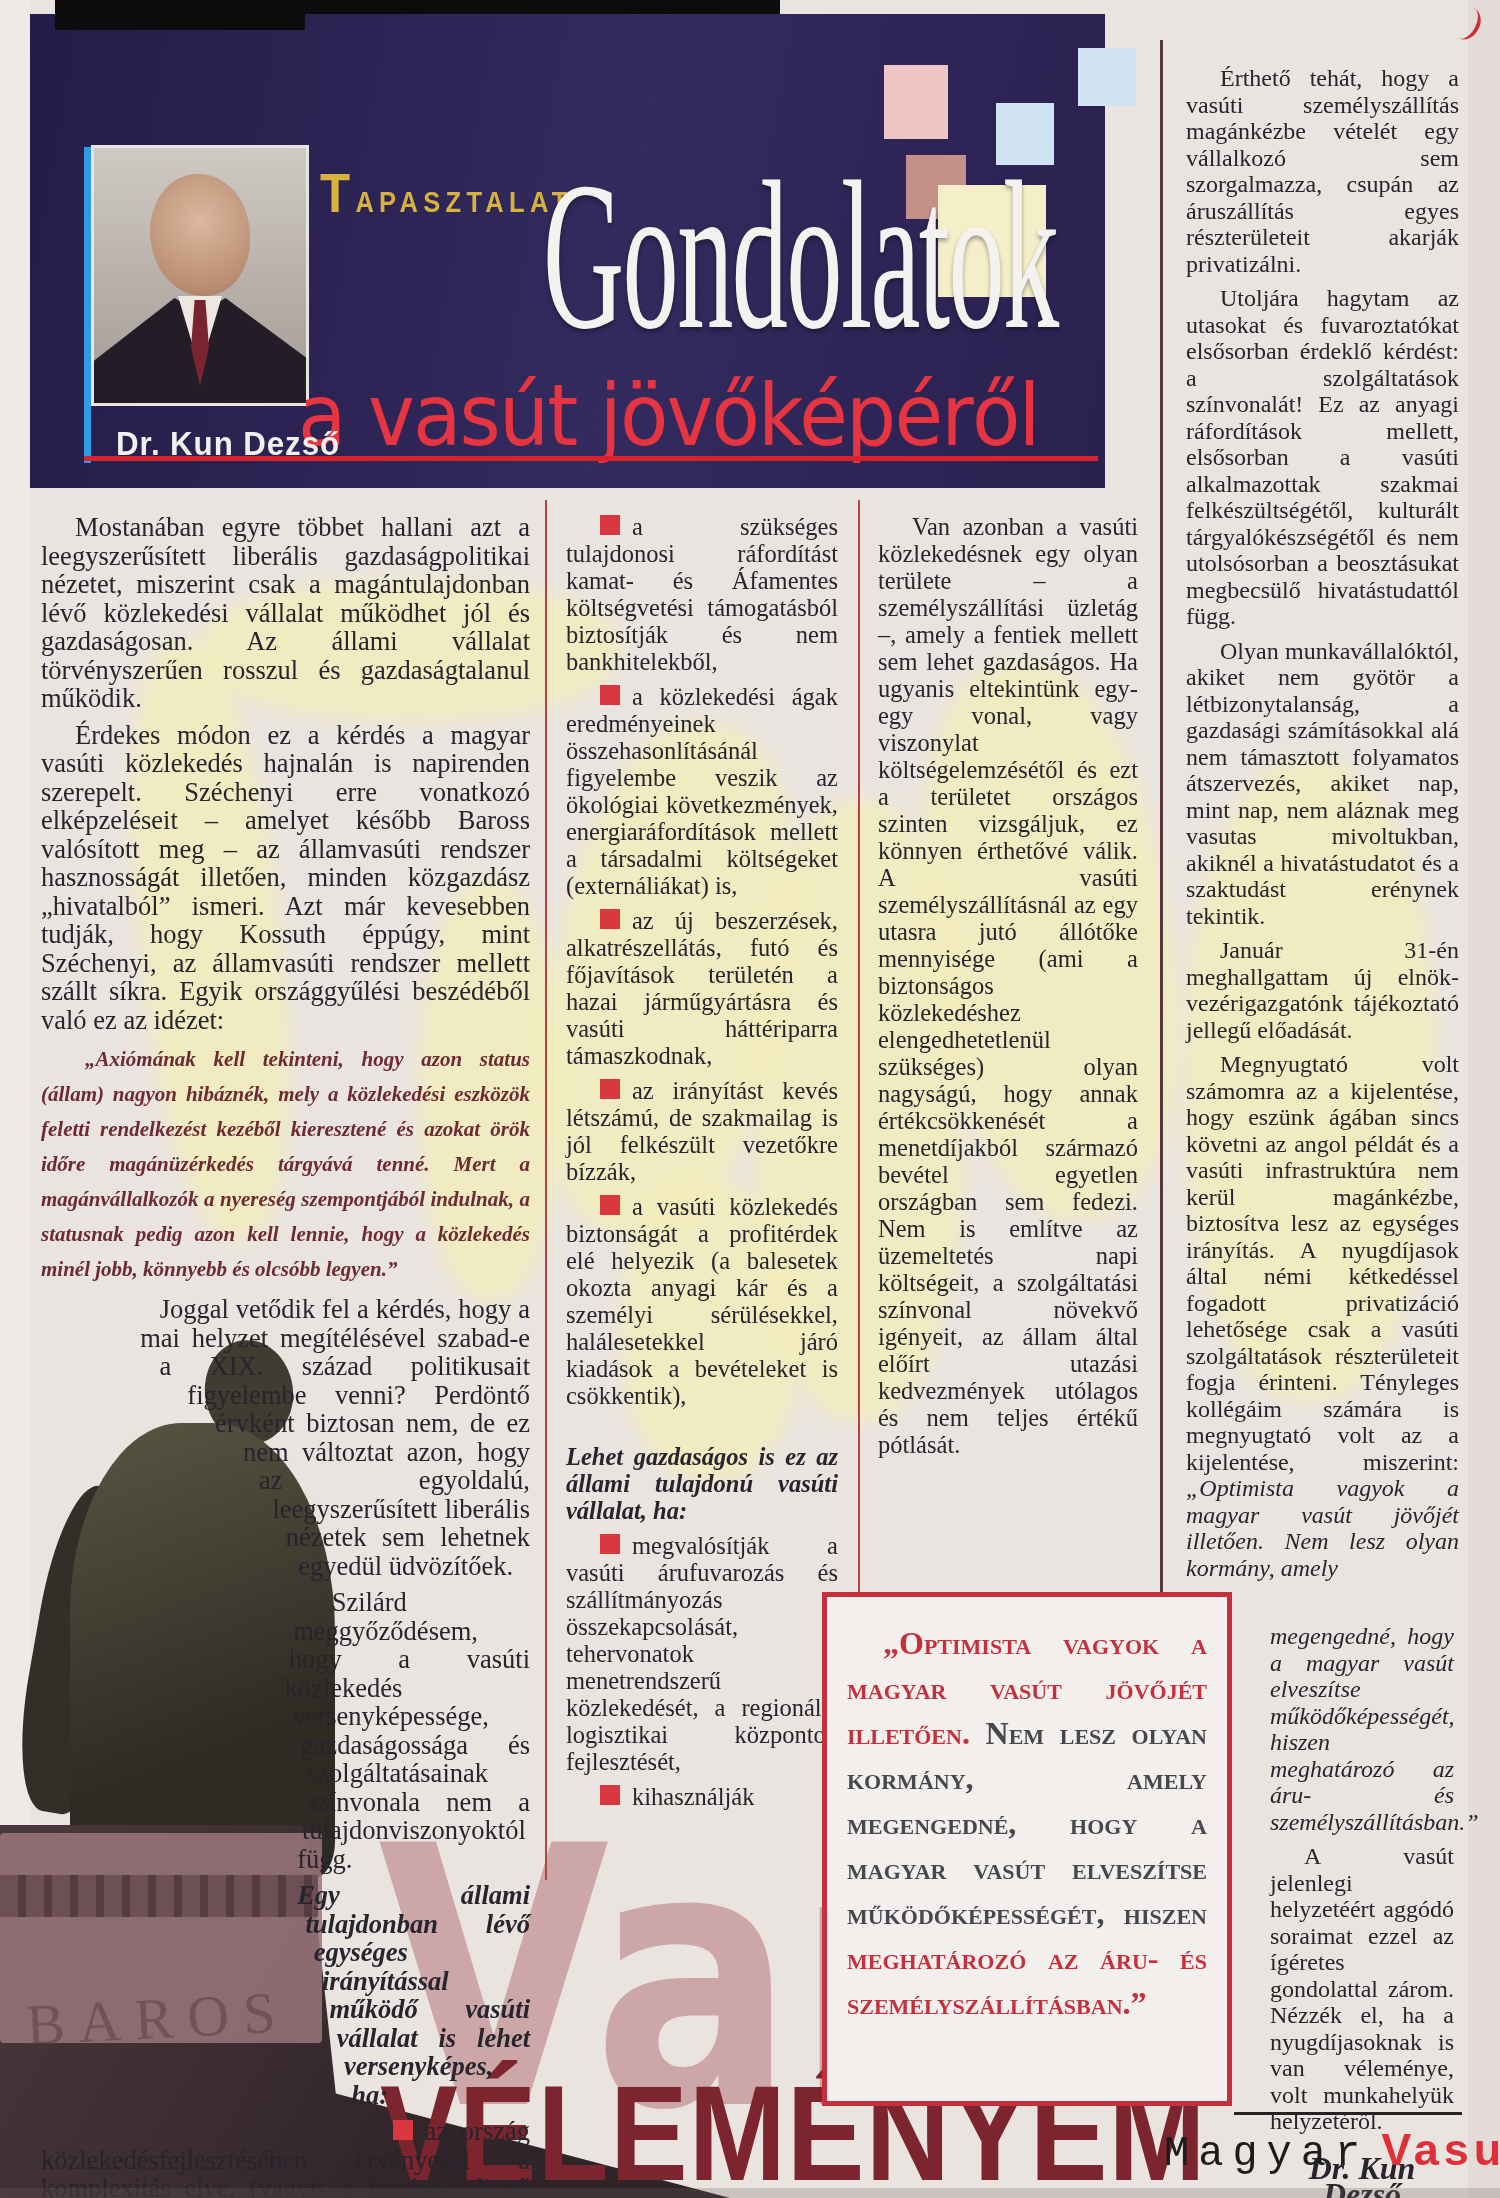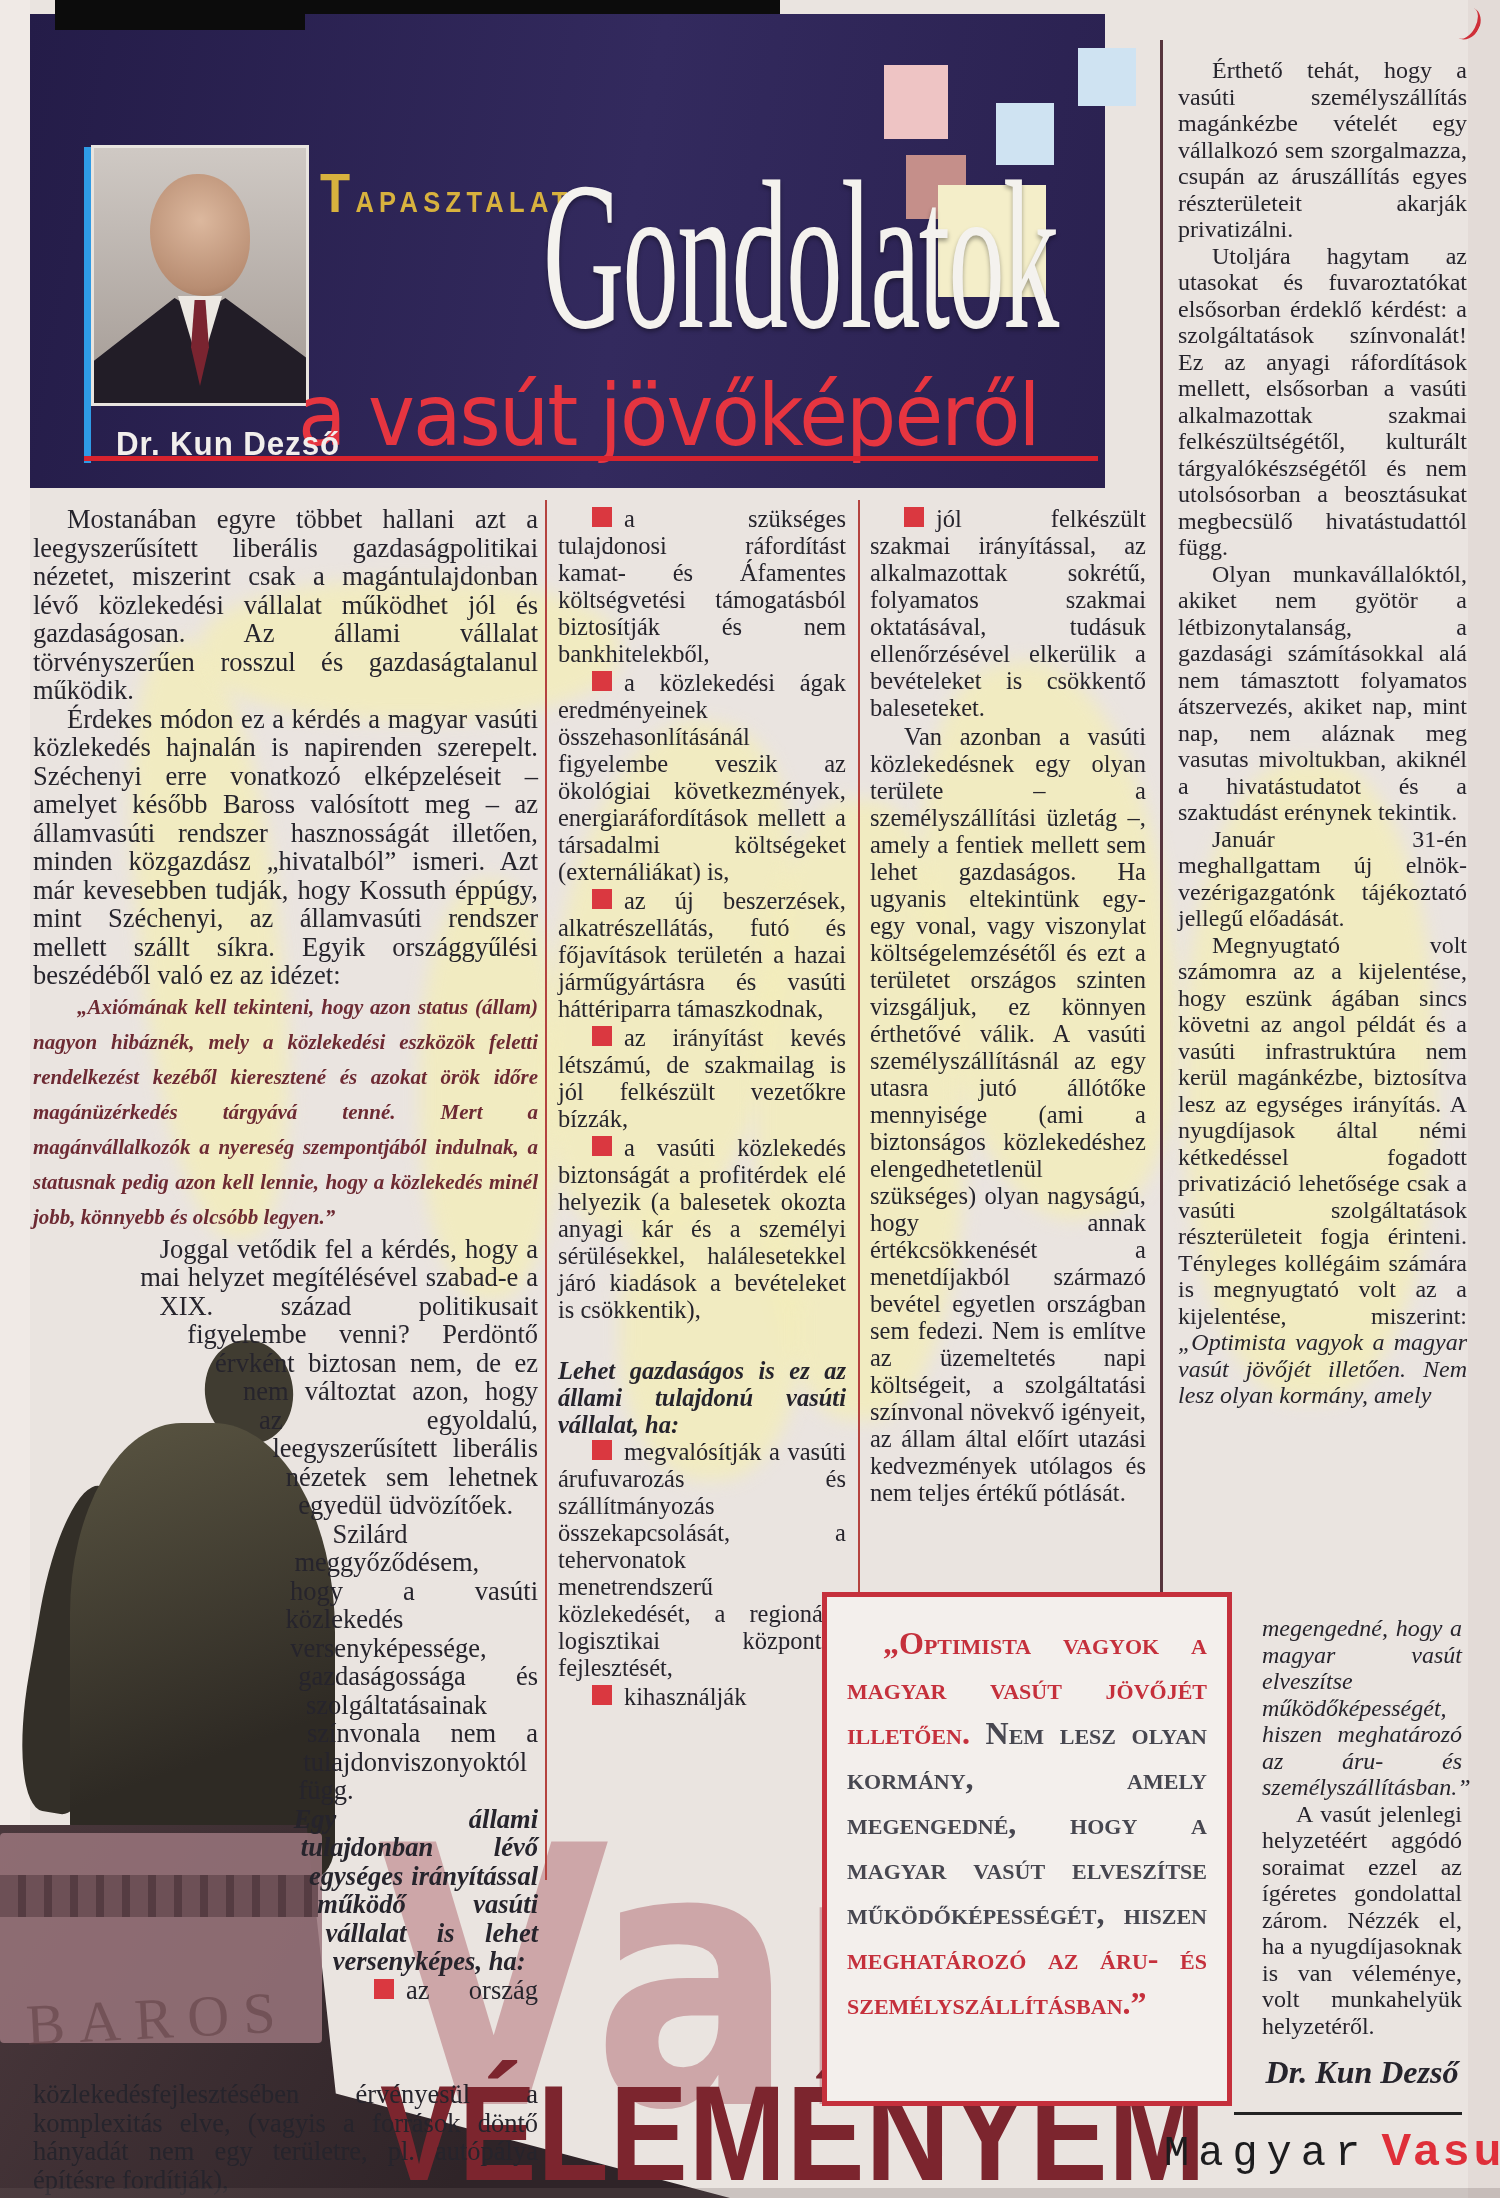--- a/index.html
+++ b/index.html
@@ -68,21 +68,21 @@
         color:rgba(94,62,66,.55);transform:rotate(-3deg);}
   
   .wm-van{left:378px;top:1800px;font-family:"DejaVu Sans",sans-serif;font-weight:bold;
         font-size:360px;line-height:1;color:#cda6a8;z-index:1;transform:scaleX(.83);
         transform-origin:left top;}
   .wm-vel{left:380px;top:2066px;font-family:"Liberation Sans",sans-serif;font-weight:bold;
         font-size:104px;line-height:1;color:#7c252e;letter-spacing:1px;z-index:1;
         transform:scale(1.12,1.3);transform-origin:left top;}
   
   .col{z-index:2;text-align:justify;}
-  .col p{margin:0;}
+  .col p{margin:8px;}
   .col em{font-style:italic;}
   .indent{text-indent:34px;}
   .col1{left:33px;top:505px;width:505px;font-size:26.5px;line-height:28.5px;}
   .col1 .quote{font-style:italic;font-weight:600;color:#6d2a33;font-size:21px;line-height:35px;
         text-indent:44px;}
   .statue-float{float:left;width:430px;height:845px;shape-outside:polygon(0 0,14% 0,24% 10%,47% 22%,
         58% 34%,54% 47%,60% 58%,56% 70%,64% 84%,72% 100%,0 100%);shape-margin:16px;}
   .lead{font-weight:bold;font-style:italic;}
   .col2{left:558px;top:505px;width:288px;font-size:24.5px;line-height:27px;}
   .col3{left:870px;top:505px;width:276px;font-size:24.5px;line-height:27px;}
@@ -181,21 +181,20 @@
     <p class="bullet"><span class="bsq"></span><span>a közlekedési ágak eredményeinek összehasonlításánál figyelembe veszik az ökológiai következmények, energiaráfordítások mellett a társadalmi költségeket (externáliákat) is,</span></p>
     <p class="bullet"><span class="bsq"></span><span>az új beszerzések, alkatrészellátás, futó és főjavítások területén a hazai járműgyártásra és vasúti háttériparra támaszkodnak,</span></p>
     <p class="bullet"><span class="bsq"></span><span>az irányítást kevés létszámú, de szakmailag is jól felkészült vezetőkre bízzák,</span></p>
     <p class="bullet"><span class="bsq"></span><span>a vasúti közlekedés biztonságát a profitérdek elé helyezik (a balesetek okozta anyagi kár és a személyi sérülésekkel, halálesetekkel járó kiadások a bevételeket is csökkentik),</span></p>
     <p class="lead gap-top">Lehet gazdaságos is ez az állami tulajdonú vasúti vállalat, ha:</p>
     <p class="bullet"><span class="bsq"></span><span>megvalósítják a vasúti árufuvarozás és szállítmányozás összekapcsolását, a tehervonatok menetrendszerű közlekedését, a regionális logisztikai központok fejlesztését,</span></p>
     <p class="bullet spread"><span class="bsq"></span><span>kihasználják a</span></p>
   </section>
 
   <section class="abs col col3">
-    <p class="bullet"><span class="bsq"></span><span>jól felkészült szakmai irányítással, az alkalmazottak sokrétű, folyamatos szakmai oktatásával, tudásuk ellenőrzésével elkerülik a bevételeket is csökkentő baleseteket.</span></p>
     <p class="indent">Van azonban a vasúti közlekedésnek egy olyan területe – a személyszállítási üzletág –, amely a fentiek mellett sem lehet gazdaságos. Ha ugyanis eltekintünk egy-egy vonal, vagy viszonylat költségelemzésétől és ezt a területet országos szinten vizsgáljuk, ez könnyen érthetővé válik. A vasúti személyszállításnál az egy utasra jutó állótőke mennyisége (ami a biztonságos közlekedéshez elengedhetetlenül szükséges) olyan nagyságú, hogy annak értékcsökkenését a menetdíjakból származó bevétel egyetlen országban sem fedezi. Nem is említve az üzemeltetés napi költségeit, a szolgáltatási színvonal növekvő igényeit, az állam által előírt utazási kedvezmények utólagos és nem teljes értékű pótlását.</p>
   </section>
 
   <section class="abs col col4a">
     <p class="indent">Érthető tehát, hogy a vasúti személyszállítás magánkézbe vételét egy vállalkozó sem szorgalmazza, csupán az áruszállítás egyes részterületeit akarják privatizálni.</p>
     <p class="indent">Utoljára hagytam az utasokat és fuvaroztatókat elsősorban érdeklő kérdést: a szolgáltatások színvonalát! Ez az anyagi ráfordítások mellett, elsősorban a vasúti alkalmazottak szakmai felkészültségétől, kulturált tárgyalókészségétől és nem utolsósorban a beosztásukat megbecsülő hivatástudattól függ.</p>
     <p class="indent">Olyan munkavállalóktól, akiket nem gyötör a létbizonytalanság, a gazdasági számításokkal alá nem támasztott folyamatos átszervezés, akiket nap, mint nap, nem aláznak meg vasutas mivoltukban, akiknél a hivatástudatot és a szaktudást erénynek tekintik.</p>
     <p class="indent">Január 31-én meghallgattam új elnök-vezérigazgatónk tájékoztató jellegű előadását.</p>
     <p class="indent"><span>Megnyugtató volt számomra az a kijelentése, hogy eszünk ágában sincs követni az angol példát és a vasúti infrastruktúra nem kerül magánkézbe, biztosítva lesz az egységes irányítás. A nyugdíjasok által némi kétkedéssel fogadott privatizáció lehetősége csak a vasúti szolgáltatások részterületeit fogja érinteni. Tényleges kollégáim számára is megnyugtató volt az a kijelentése, miszerint: </span><em>„Optimista vagyok a magyar vasút jövőjét illetően. Nem lesz olyan kormány, amely</em></p>
   </section>

